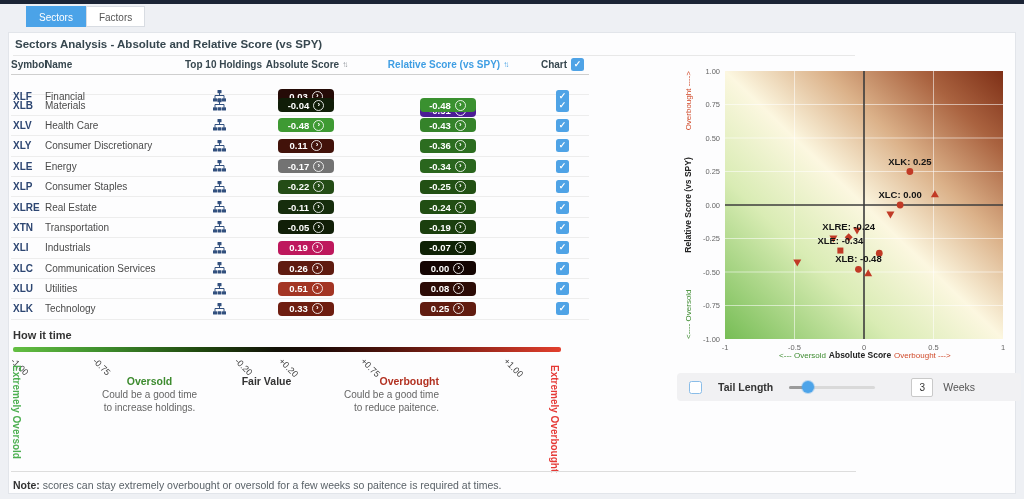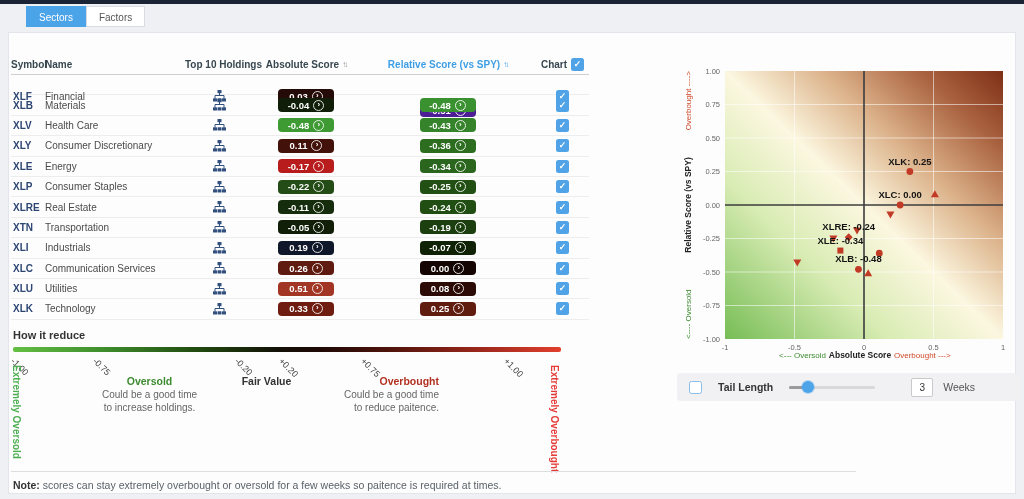--- a/index.html
+++ b/index.html
@@ -73,20 +73,21 @@
 
 <div class="page">
   <div class="top-strip"></div>
 
   <div class="tabs">
     <div class="tab active">Sectors</div>
     <div class="tab">Factors</div>
   </div>
 
   <div class="card">
+    <div class="card-title">Sectors Analysis - Absolute and Relative Score (vs SPY)</div>
 
     <div class="table">
       <div class="thead">
         <div class="th">Symbol</div>
         <div class="th">Name</div>
         <div class="th th-holdings">Top 10 Holdings</div>
         <div class="th th-abs">
           <span>Absolute Score</span>
           <span class="sort">↑↓</span>
         </div>
@@ -222,21 +223,21 @@
     <div class="td-center">
       <svg class="holdings-icon" width="13" height="12" viewBox="0 0 13 12">
         <path d="M6.5 3v2.5M2 8.5V5.5h9v3" stroke="#32507e" stroke-width="1" fill="none"></path>
         <rect x="4.5" y="0" width="4" height="3.2" rx="0.5"></rect>
         <rect x="0" y="8.2" width="4" height="3.2" rx="0.5"></rect>
         <rect x="4.5" y="8.2" width="4" height="3.2" rx="0.5"></rect>
         <rect x="9" y="8.2" width="4" height="3.2" rx="0.5"></rect>
       </svg>
     </div>
     <div class="td-center">
-      <span class="badge" style="background: #b91c1c;">
+      <span class="badge" style="background: #737373;">
         <span class="bval">-0.17</span>
         <span class="bchev">›</span>
       </span>
     </div>
     <div class="td-center">
       <span class="badge" style="background: rgb(42, 102, 30);">
         <span class="bval">-0.34</span>
         <span class="bchev">›</span>
       </span>
     </div>
@@ -338,21 +339,21 @@
     <div class="td-center">
       <svg class="holdings-icon" width="13" height="12" viewBox="0 0 13 12">
         <path d="M6.5 3v2.5M2 8.5V5.5h9v3" stroke="#32507e" stroke-width="1" fill="none"></path>
         <rect x="4.5" y="0" width="4" height="3.2" rx="0.5"></rect>
         <rect x="0" y="8.2" width="4" height="3.2" rx="0.5"></rect>
         <rect x="4.5" y="8.2" width="4" height="3.2" rx="0.5"></rect>
         <rect x="9" y="8.2" width="4" height="3.2" rx="0.5"></rect>
       </svg>
     </div>
     <div class="td-center">
-      <span class="badge" style="background: #0f172a;">
+      <span class="badge" style="background: #be185d;">
         <span class="bval">0.19</span>
         <span class="bchev">›</span>
       </span>
     </div>
     <div class="td-center">
       <span class="badge" style="background: rgb(15, 34, 6);">
         <span class="bval">-0.07</span>
         <span class="bchev">›</span>
       </span>
     </div>
@@ -443,21 +444,21 @@
         <span class="bchev">›</span>
       </span>
     </div>
     <div class="td-center">
       <span class="checkbox">✓</span>
     </div>
   </div>
 </div>
     </div>
 
-    <div class="hiw-title">How it reduce</div>
+    <div class="hiw-title">How it time</div>
     <div class="hiw-bar"></div>
     <div class="hiw-ticks" id="hiw-ticks">
         <div class="hiw-tick" style="left: 0.5%;">-1.00</div>
         <div class="hiw-tick" style="left: 15.5%;">-0.75</div>
         <div class="hiw-tick" style="left: 41.5%;">-0.20</div>
         <div class="hiw-tick" style="left: 49.5%;">+0.20</div>
         <div class="hiw-tick" style="left: 64.5%;">+0.75</div>
         <div class="hiw-tick" style="left: 90.5%;">+1.00</div>
       </div>
 

